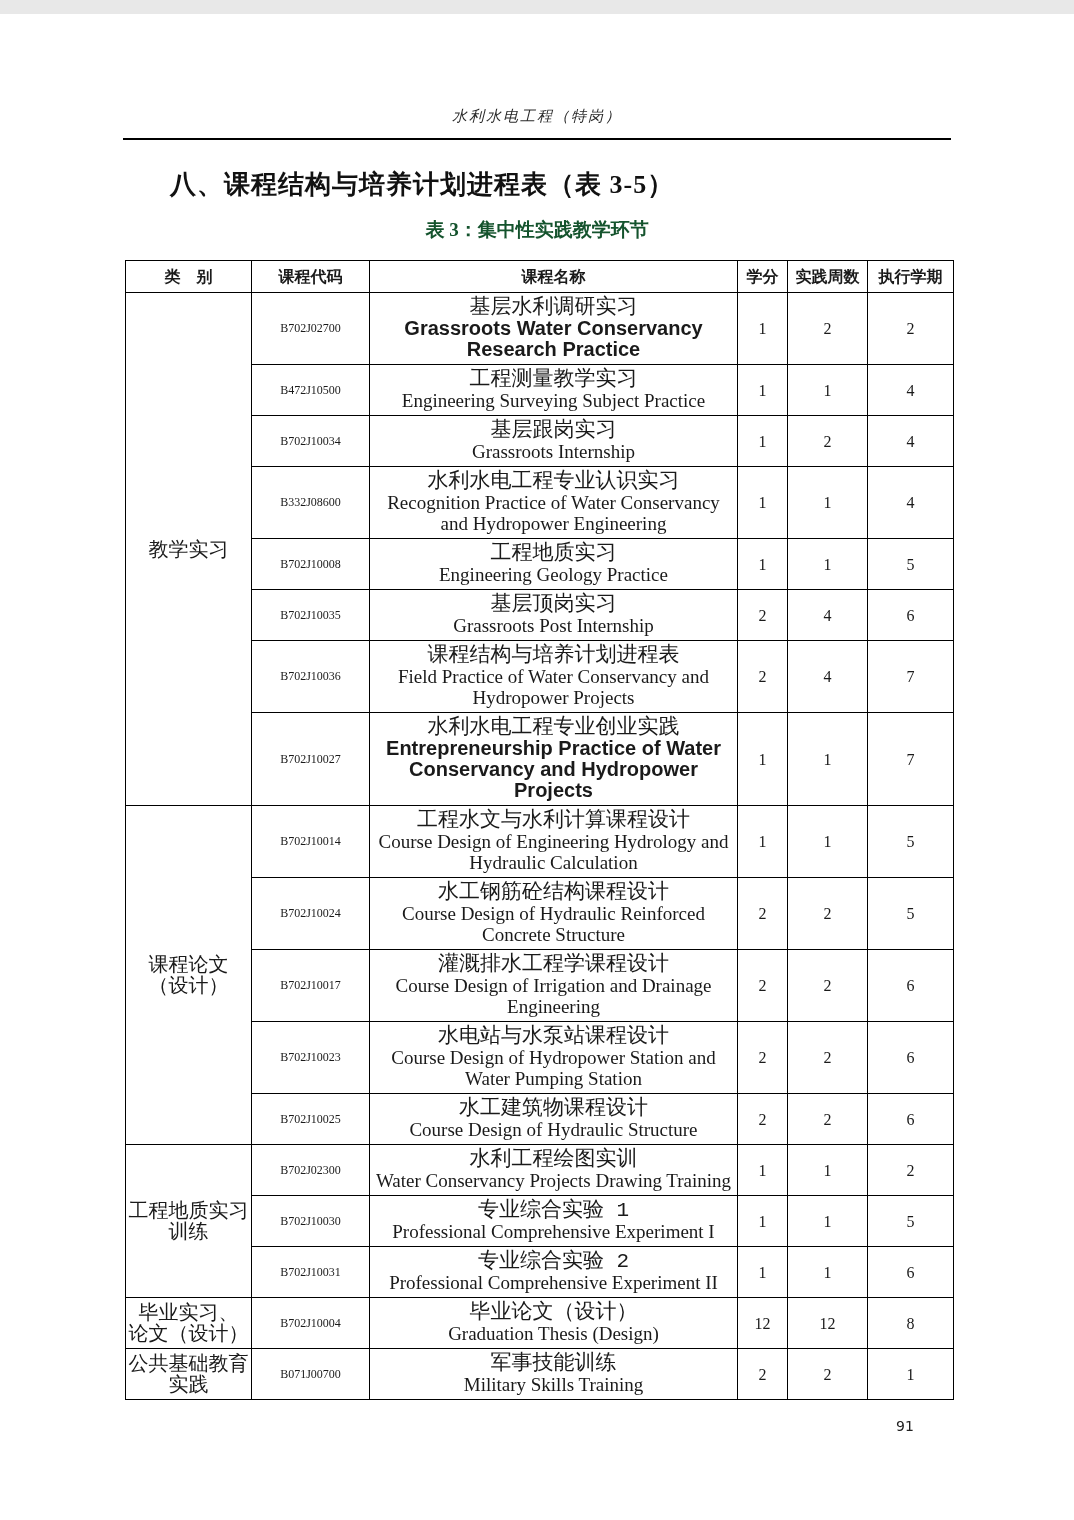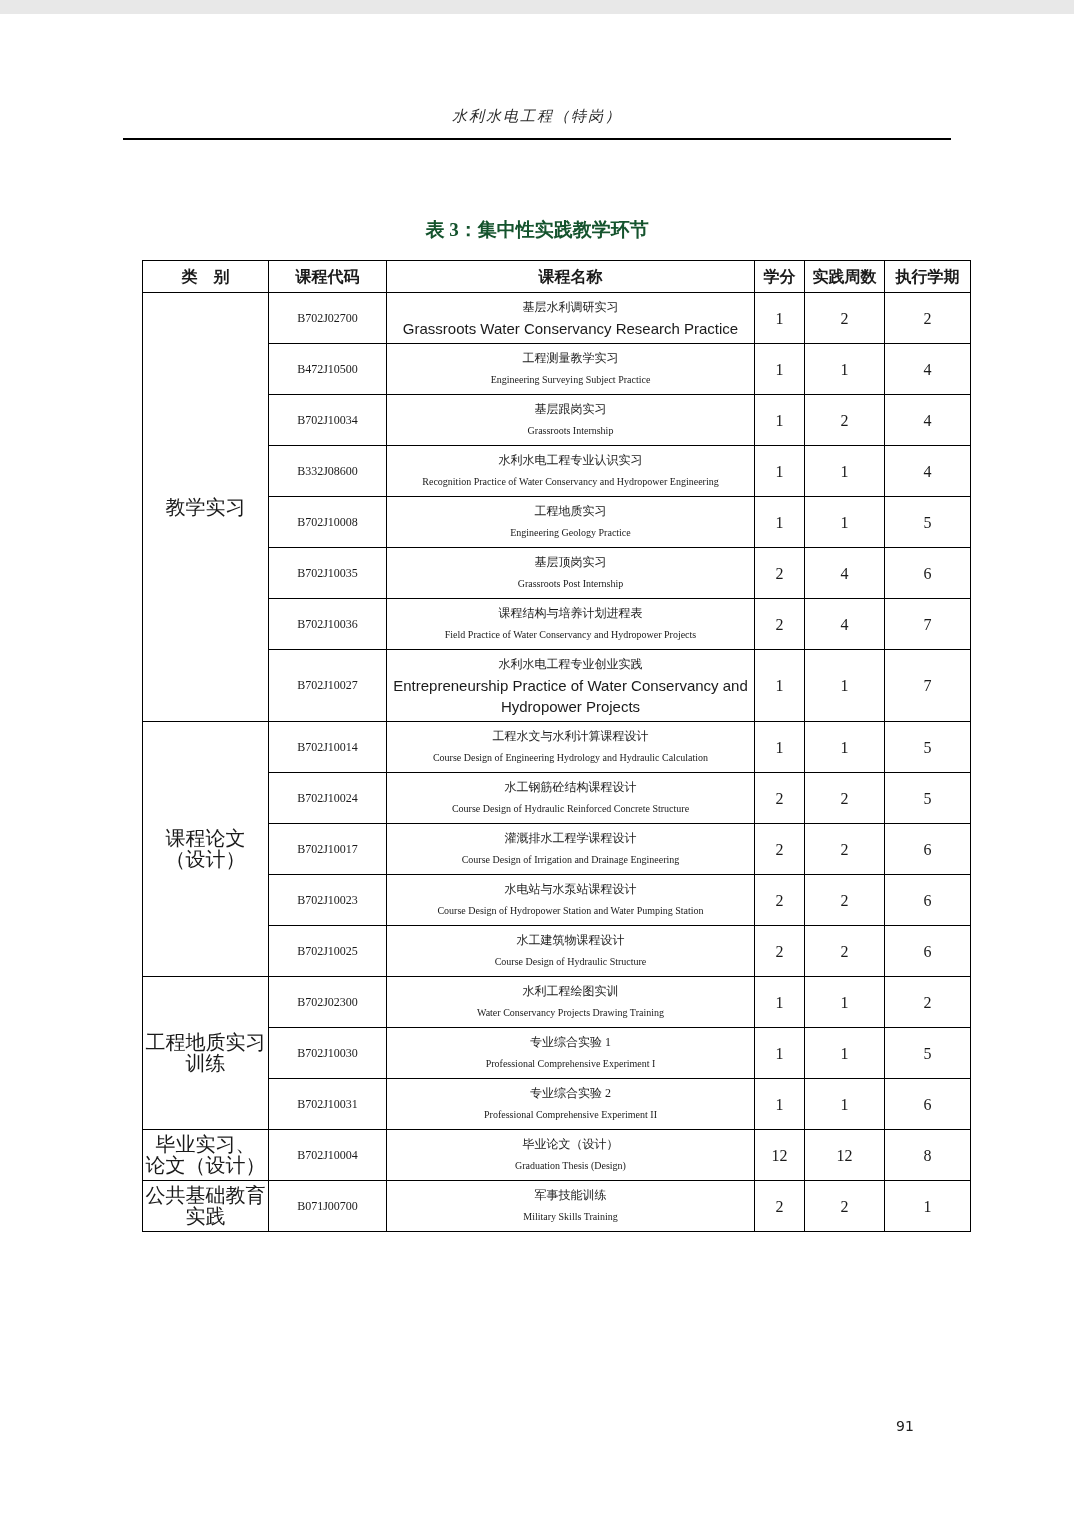--- a/index.html
+++ b/index.html
@@ -30,21 +30,21 @@
     letter-spacing:1px;
     color:#111;
   }
   .table-caption {
     position:absolute; top:203px; left:0; width:100%;
     text-align:center;
     font-size:19px; font-weight:bold;
     color:#14532d;
   }
   table.course-table {
-    position:absolute; top:246px; left:142px;
+    position:absolute; top:246px; left:125px;
     width:828px;
     border-collapse:collapse;
     table-layout:fixed;
     padding-left:32px;
   }
   .course-table th, .course-table td {
     border:1.5px solid #000;
     text-align:center;
     vertical-align:middle;
     padding:4px 2px;
@@ -53,39 +53,40 @@
   .course-table th {
     font-size:16px; font-weight:bold;
     padding:5px 0;
   }
   td.cat {
     font-size:20px;
     white-space:pre-line;
   }
   td.code { font-size:12px; }
   td.name { padding:4px 4px; }
-  .name-zh { font-size:12px; }
-  .name-en { font-size:10px; }
-  .name-en.sans { font-family:"Liberation Sans","DejaVu Sans",sans-serif; font-size:15px; }
+  .name-zh { font-size:21px;font-family:Liberation Mono, monospace; }
+  .name-en { font-size:19px; }
+  .name-en.sans { font-family:"Liberation Sans","DejaVu Sans",sans-serif; font-size:20px;font-weight:bold; }
   td.num { font-size:16px; }
   .page-number {
     position:absolute; top:1404px; left:896px;
     font-family:"DejaVu Sans","Liberation Sans",sans-serif;
     font-size:14px; color:#222;
   }
 </style>
 </head>
 <body>
 
 <div class="sheet">
 
   <div class="page-header">水利水电工程（特岗）</div>
 
   <div class="header-rule"></div>
 
+  <div class="section-title">八、课程结构与培养计划进程表（表 3-5）</div>
 
   <div class="table-caption">表 3：集中性实践教学环节</div>
 
   <table class="course-table">
     <colgroup>
       <col style="width:126px">
       <col style="width:118px">
       <col style="width:368px">
       <col style="width:50px">
       <col style="width:80px">

